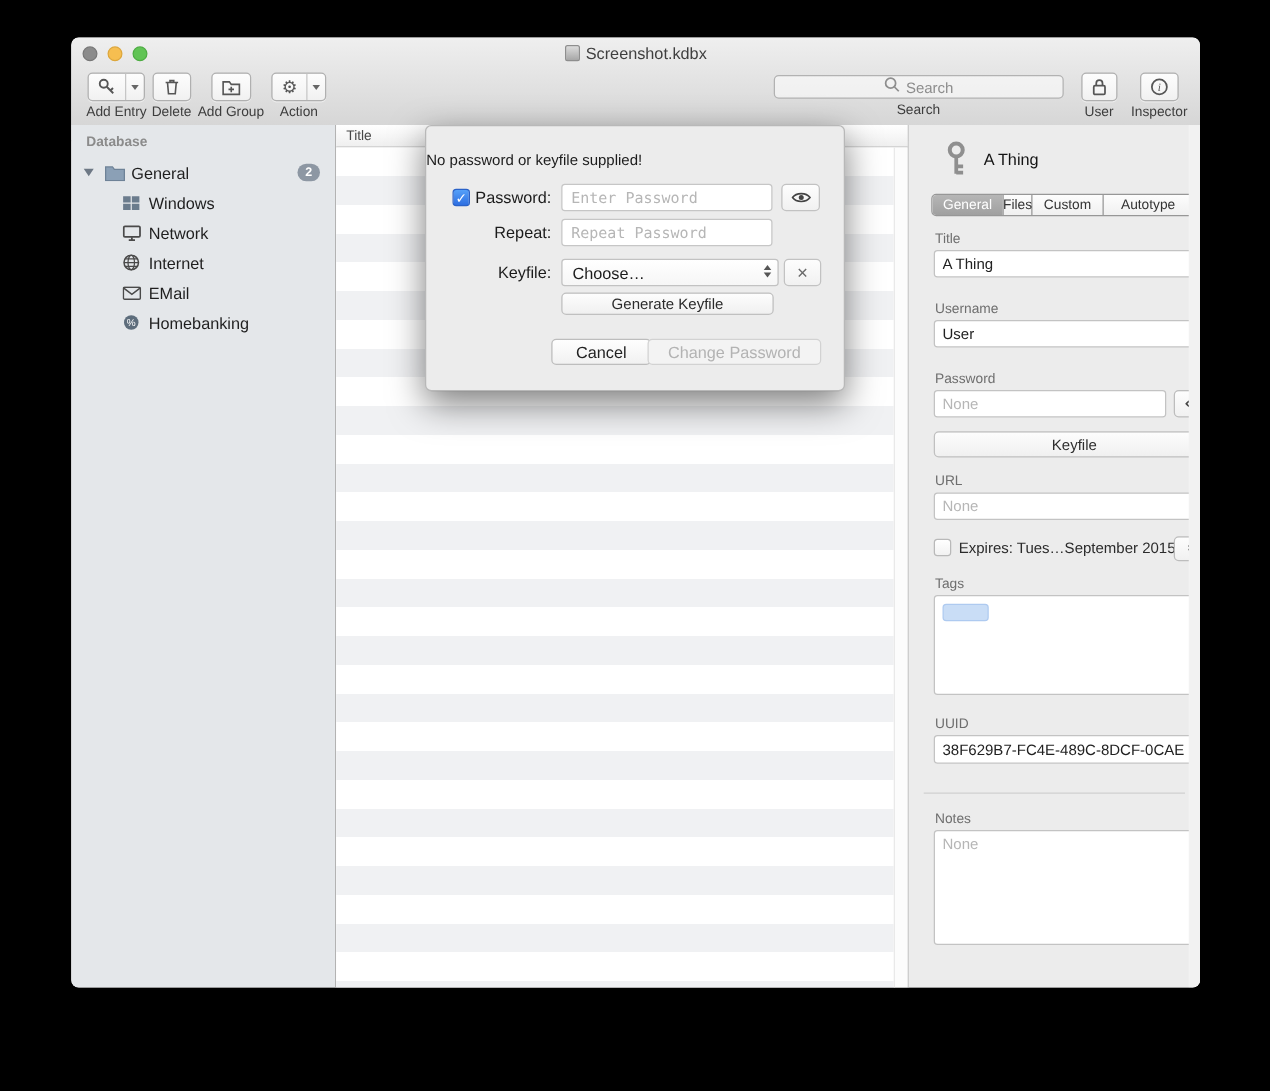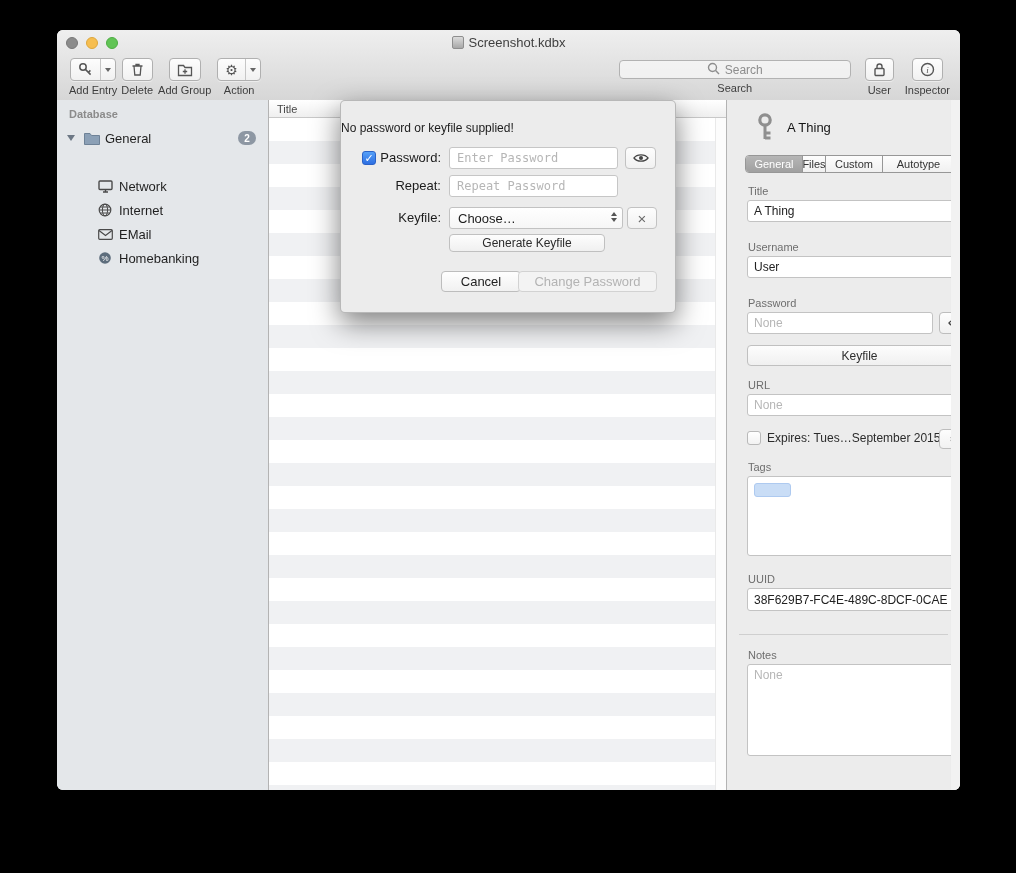--- a/index.html
+++ b/index.html
@@ -85,21 +85,21 @@
   .dlg-label { position:absolute; left:0; width:100px; text-align:right; font-size:13px; color:#1b1b1b; line-height:22px; }
   .dlg-cb { position:absolute; left:21px; top:4px; }
   .dlg-field { position:absolute; left:108px; width:169px; height:22px; border:1px solid #c6c6c6; border-radius:3px; background:#fff; padding:0 7px; font:12px "DejaVu Sans Mono",monospace; color:#333; }
   .dlg-iconbtn { position:absolute; left:284px; width:31px; height:22px; border:1px solid #c2c2c2; border-radius:4px; background:linear-gradient(#fdfdfd,#f1f1f1); display:flex; align-items:center; justify-content:center; }
   .combo { position:absolute; left:108px; width:174px; height:22px; border:1px solid #c2c2c2; border-radius:3px; background:linear-gradient(#ffffff,#f6f6f6); font-size:13px; color:#1c1c1c; display:flex; align-items:center; padding:0 20px 0 8px; }
   .stepper { position:absolute; right:5px; top:4px; display:flex; flex-direction:column; gap:2px; }
   .tri-up { width:0;height:0;border-left:3.5px solid transparent;border-right:3.5px solid transparent;border-bottom:4px solid #555; }
   .tri-dn { width:0;height:0;border-left:3.5px solid transparent;border-right:3.5px solid transparent;border-top:4px solid #555; }
   .clear-btn { left:286px; width:30px; }
   .x-glyph { font-size:15px; color:#6a6a6a; line-height:1; }
-  .genkey-btn { position:absolute; left:108px; top:133px; width:156px; height:18px; border:1px solid #c0c0c0; border-radius:4px; background:linear-gradient(#fdfdfd,#f0f0f0); font-size:12px; color:#2b2b2b; }
+  .genkey-btn { position:absolute; left:108px; top:133px; width:170px; height:18px; border:1px solid #c0c0c0; border-radius:4px; background:linear-gradient(#fdfdfd,#f0f0f0); font-size:12px; color:#2b2b2b; }
   .dlg-btn { position:absolute; top:170px; height:21px; border:1px solid #bdbdbd; border-radius:4px; background:linear-gradient(#fefefe,#f1f1f1); font-size:13px; color:#222; }
   .cancel { left:100px; width:80px; }
   .changepw { left:177px; width:139px; color:#b3b3b3; background:#f3f3f3; border-color:#d2d2d2; }
   button { font-family:"Liberation Sans",sans-serif; cursor:default; }
 </style>
 </head>
 <body>
 
 <div class="window">
 
@@ -215,20 +215,31 @@
         <span class="disc" style="top:9px"></span>
         <span class="si" style="left:27px">
           <svg width="16" height="13" viewBox="0 0 16 13">
               <path d="M0.5 1.5h5.5l1.5 2h8v9h-15z" fill="#8ba0b6" stroke="#6e8297" stroke-width="1"></path>
             </svg>
         </span>
         <span class="lbl" style="position:absolute;left:48px">General</span>
         <span class="badge">2</span>
       </div>
 
+      <div class="side-row" style="top:50px">
+        <span class="si" style="left:41px">
+          <svg width="14" height="13" viewBox="0 0 14 13">
+              <rect x="0.5" y="1" width="6" height="5" fill="#6b7c8d"></rect>
+              <rect x="7.5" y="1" width="6" height="5" fill="#6b7c8d"></rect>
+              <rect x="0.5" y="7" width="6" height="5" fill="#6b7c8d"></rect>
+              <rect x="7.5" y="7" width="6" height="5" fill="#6b7c8d"></rect>
+            </svg>
+        </span>
+        <span class="lbl" style="position:absolute;left:62px">Windows</span>
+      </div>
 
       <div class="side-row" style="top:74px">
         <span class="si" style="left:41px">
           <svg width="15" height="13" viewBox="0 0 15 13">
               <rect x="1" y="1" width="13" height="8.5" rx="1" fill="none" stroke="#4a4a4a" stroke-width="1.4"></rect>
               <path d="M5 12h5 M7.5 9.8V12" stroke="#4a4a4a" stroke-width="1.4"></path>
             </svg>
         </span>
         <span class="lbl" style="position:absolute;left:62px">Network</span>
       </div>

